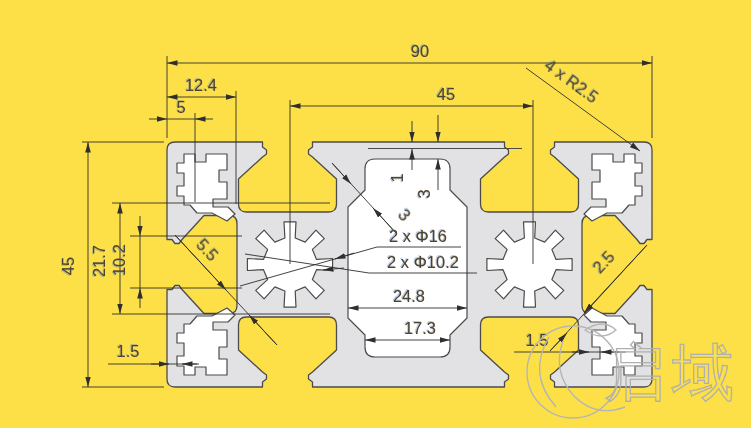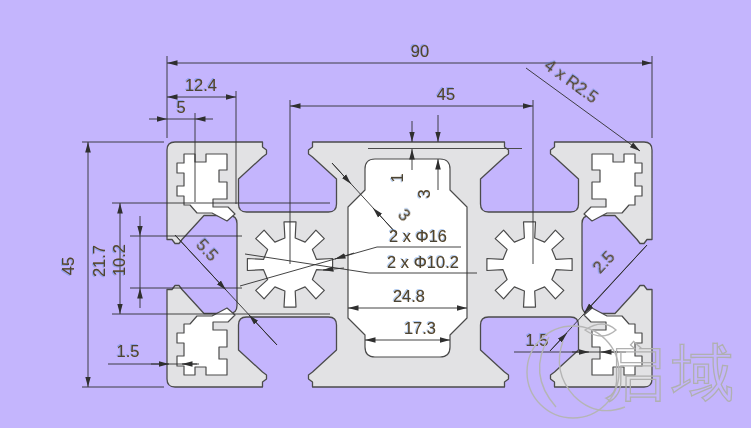--- a/index.html
+++ b/index.html
@@ -1,16 +1,16 @@
 <!DOCTYPE html>
 <html><head>
 <meta charset="utf-8">
 <style>
   html,body{margin:0;padding:0;background:#ffffff;}
-  .stage{position:relative;width:751px;height:428px;background:#c4b5fd;overflow:hidden;}
+  .stage{position:relative;width:751px;height:428px;background:#fde047;overflow:hidden;}
   svg{display:block;}
   .body-fill{fill:#e2e2e4;stroke:#4b4b4b;stroke-width:1.3;stroke-linejoin:round;}
   .cav{fill:#ffffff;stroke:#4b4b4b;stroke-width:1.2;stroke-linejoin:round;}
   .detail{stroke:#4b4b4b;stroke-width:1;fill:none;}
   .dl{stroke:#2f2f2f;stroke-width:0.9;fill:none;}
   .dim{font-family:"Liberation Sans","DejaVu Sans",sans-serif;font-size:16.5px;fill:#4a4435;
        filter:drop-shadow(0.6px 0.2px 0 rgba(235,140,20,0.5)) drop-shadow(-0.6px -0.2px 0 rgba(70,130,215,0.4));}
   .wm{stroke:#b5b5b5;fill:none;stroke-width:1.4;}
   .wmtext{font-family:"DejaVu Sans","Liberation Sans",sans-serif;font-size:62px;letter-spacing:6px;
           fill:none;stroke:#b0b0b0;stroke-width:1.3;}

